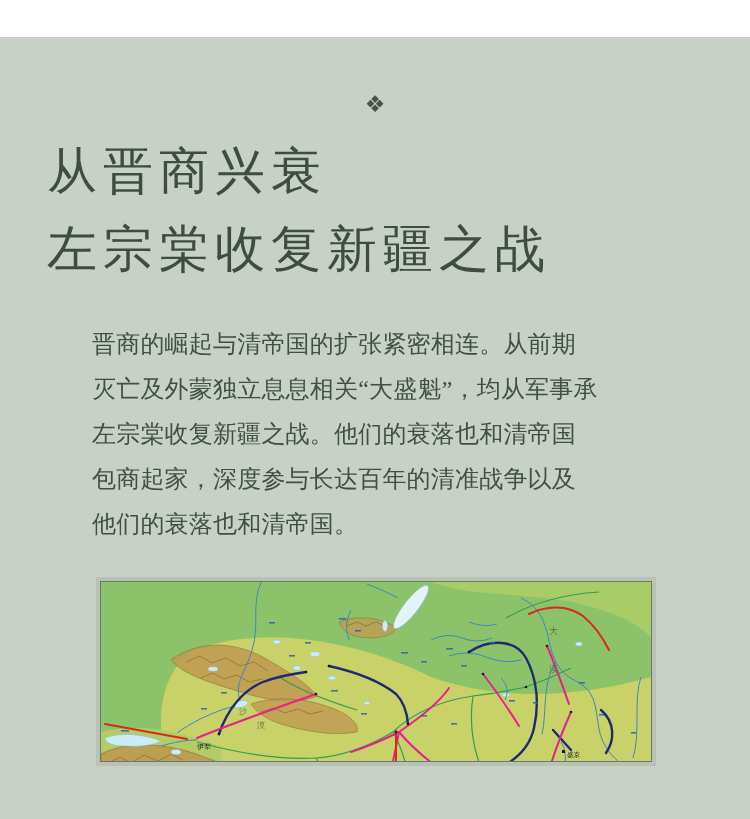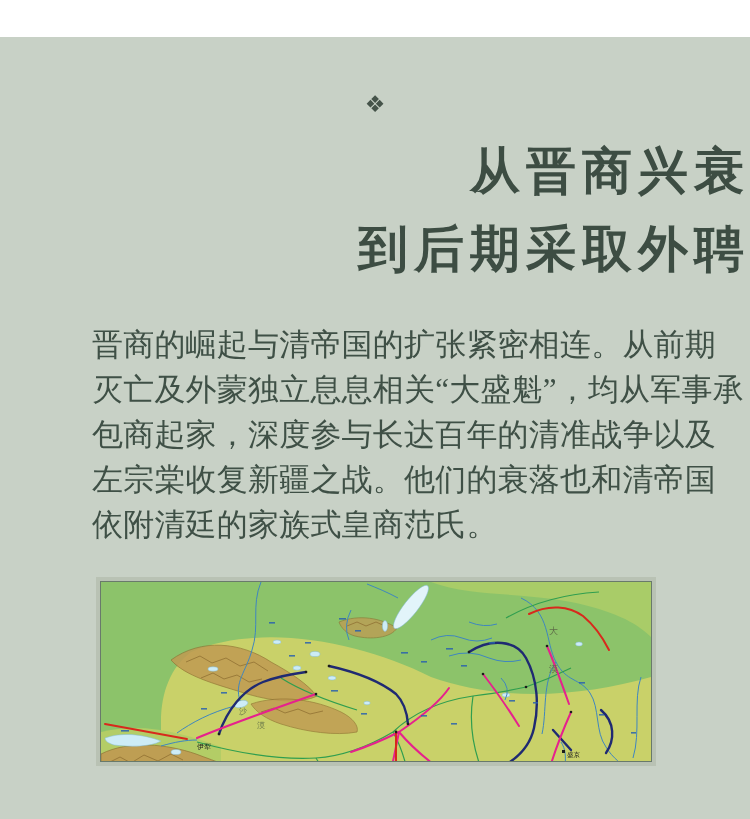--- a/index.html
+++ b/index.html
@@ -8,27 +8,27 @@
     background:#c8d1c6;
     font-family:"Liberation Serif","DejaVu Serif",serif;
     color:#3f5046;
   }
   .top-strip{width:750px;height:37px;background:#ffffff;}
   .ornament{
     margin-top:56px;text-align:center;font-size:23px;line-height:1;
     color:#46544a;
   }
   .title-block{
-    margin-top:16px;text-align:right;font-weight:700;
-    font-size:50px;line-height:78px;letter-spacing:6px;color:#3d4d43;
+    margin-top:16px;text-align:left;font-weight:400;
+    font-size:50px;line-height:78px;letter-spacing:6px;color:#3d4d43;padding-left:47px;
   }
   .title-line{white-space:nowrap;}
   .body-text{
     width:566px;margin:34px auto 0;
-    font-size:31px;line-height:45px;letter-spacing:0.2px;color:#3f5046;
+    font-size:24px;line-height:45px;letter-spacing:0.2px;color:#3f5046;
   }
   .body-line{white-space:nowrap;}
   .map-figure{
     box-sizing:border-box;width:560px;height:189px;
     margin:30px 0 0 96px;padding:4px;background:#b9c2b4;
   }
   .map-inner{
     box-sizing:border-box;width:100%;height:100%;
     border:1px solid #697a6b;overflow:hidden;background:#8cc36a;
   }
@@ -39,29 +39,29 @@
 <body>
 
 <div class="page">
 
   <div class="top-strip"></div>
 
   <div class="ornament">❖</div>
 
   <div class="title-block">
     <div class="title-line">从晋商兴衰</div>
-    <div class="title-line">到后期采取外聘</div>
+    <div class="title-line">左宗棠收复新疆之战</div>
   </div>
 
   <div class="body-text">
       <div class="body-line">晋商的崛起与清帝国的扩张紧密相连。从前期</div>
       <div class="body-line">灭亡及外蒙独立息息相关“大盛魁”，均从军事承</div>
+      <div class="body-line">左宗棠收复新疆之战。他们的衰落也和清帝国</div>
       <div class="body-line">包商起家，深度参与长达百年的清准战争以及</div>
-      <div class="body-line">左宗棠收复新疆之战。他们的衰落也和清帝国</div>
-      <div class="body-line">依附清廷的家族式皇商范氏。</div>
+      <div class="body-line">他们的衰落也和清帝国。</div>
     </div>
 
   <figure class="map-figure" style="margin-block:0;margin-inline:0;margin-top:30px;margin-left:96px;">
     <div class="map-inner">
       <svg width="550" height="226" viewBox="0 0 550 226">
 
         <g>
           <rect x="0" y="0" width="550" height="226" fill="#8cc36a"></rect>
           <path d="M90,70 C160,40 260,60 330,95 C400,120 480,115 550,95 L550,226 L60,226 L60,140 C60,110 70,85 90,70 Z" fill="#c9d169"></path>
           <path d="M330,0 C370,15 420,10 470,20 C510,28 535,40 550,55 L550,0 Z" fill="#a9cc68"></path>

